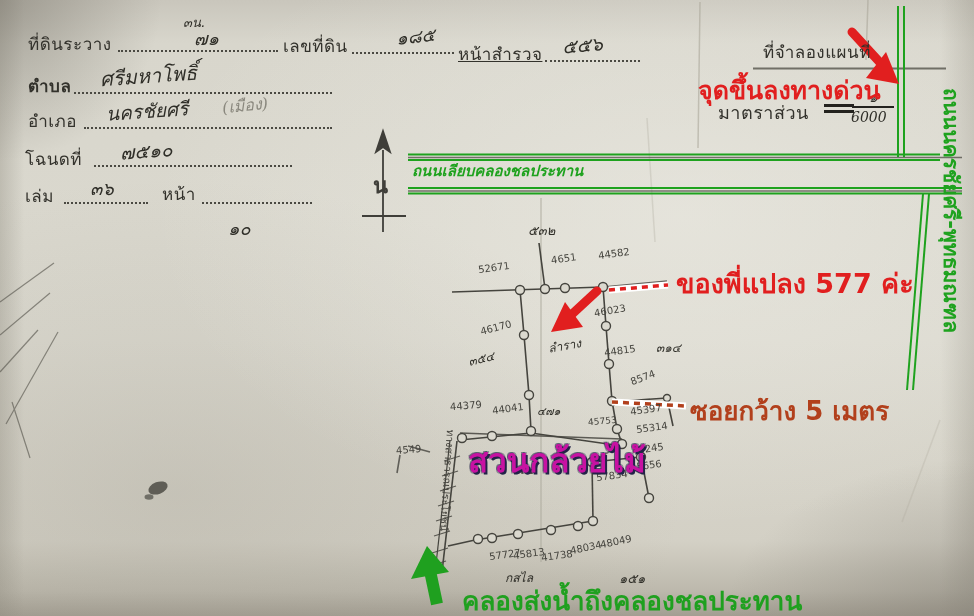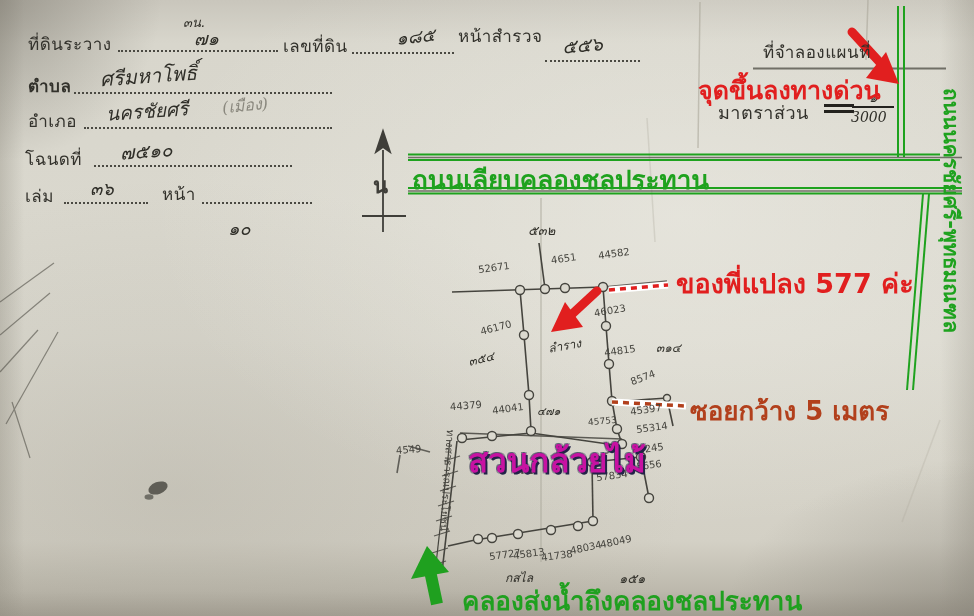--- a/index.html
+++ b/index.html
@@ -163,21 +163,21 @@
   <span class="abs hw z2" style="left:183px;top:12px;font-size:13px;">๓น.</span>
 
   <span class="abs lbl z2" style="left:28px;top:30px;">ที่ดินระวาง</span>
   <span class="abs dots z2" style="left:118px;top:36px;width:160px;"></span>
   <span class="abs hw z2" style="left:194px;top:24px;font-size:18px;">๗๑</span>
 
   <span class="abs lbl z2" style="left:283px;top:32px;">เลขที่ดิน</span>
   <span class="abs dots z2" style="left:352px;top:38px;width:102px;"></span>
   <span class="abs hw z2" style="left:396px;top:22px;font-size:18px;transform:rotate(-6deg);">๑๘๕</span>
 
-  <span class="abs lbl z2" style="left:458px;top:22px;">หน้าสำรวจ</span>
+  <span class="abs lbl z2" style="left:458px;top:40px;text-decoration:underline;">หน้าสำรวจ</span>
   <span class="abs dots z2" style="left:545px;top:46px;width:95px;"></span>
   <span class="abs hw z2" style="left:562px;top:30px;font-size:19px;transform:rotate(-5deg);">๕๕๖</span>
 
   <span class="abs lbl z2" style="left:28px;top:72px;font-weight:bold;">ตำบล</span>
   <span class="abs dots z2" style="left:74px;top:78px;width:258px;"></span>
   <span class="abs hw z2" style="left:100px;top:60px;font-size:20px;transform:rotate(-4deg);">ศรีมหาโพธิ์</span>
 
   <span class="abs lbl z2" style="left:28px;top:107px;">อำเภอ</span>
   <span class="abs dots z2" style="left:84px;top:113px;width:248px;"></span>
   <span class="abs hw z2" style="left:106px;top:96px;font-size:19px;transform:rotate(-4deg);">นครชัยศรี</span>
@@ -193,23 +193,23 @@
   <span class="abs lbl z2" style="left:162px;top:180px;">หน้า</span>
   <span class="abs dots z2" style="left:202px;top:188px;width:110px;"></span>
   <span class="abs hw z2" style="left:228px;top:176px;font-size:18px;margin-top:38px;">๑๐</span>
 
   <span class="abs ann red z3" style="left:698px;top:70px;font-size:25px;">จุดขึ้นลงทางด่วน</span>
   <span class="abs lbl z2" style="left:763px;top:38px;">ที่จำลองแผนที่</span>
   <span class="abs lbl z2" style="left:718px;top:98px;font-size:18px;">มาตราส่วน</span>
   <span class="abs eq z2" style="left:824px;top:104px;width:30px;"></span>
   <span class="abs hw z2" style="left:869px;top:86px;font-size:14px;">๑</span>
   <span class="abs rule z2" style="left:852px;top:106px;width:42px;height:2px;"></span>
-  <span class="abs hw z2" style="left:851px;top:109px;font-size:14px;">3000</span>
-
-  <span class="abs ann green z3" style="left:412px;top:159px;font-size:26px;">ถนนเลียบคลองชลประทาน</span>
+  <span class="abs hw z2" style="left:851px;top:109px;font-size:14px;">6000</span>
+
+  <span class="abs ann green z3" style="left:412px;top:159px;font-size:15px;font-style:italic;">ถนนเลียบคลองชลประทาน</span>
   <span class="abs ann green z3" style="left:968px;top:88px;width:320px;font-size:21px;transform:rotate(90deg);transform-origin:0 0;">ถนนนครชัยศรี-พุทธมณฑล</span>
 
   <span class="abs ann red z3" style="left:676px;top:262px;font-size:27px;">ของพี่แปลง 577 ค่ะ</span>
   <span class="abs ann brick z3" style="left:690px;top:390px;font-size:26px;">ซอยกว้าง 5 เมตร</span>
   <span class="abs ann magenta z3" style="left:468px;top:434px;font-size:33px;">สวนกล้วยไม้</span>
   <span class="abs ann green z3" style="left:462px;top:580px;font-size:26px;color:#1fa01f;">คลองส่งน้ำถึงคลองชลประทาน</span>
 
   <span class="abs z2" style="left:373px;top:168px;font-size:22px;color:#3f3e39;font-weight:bold;">น</span>
 
   <span class="abs pencil z2" style="left:478px;top:262px;transform:rotate(-8deg);">52671</span>

